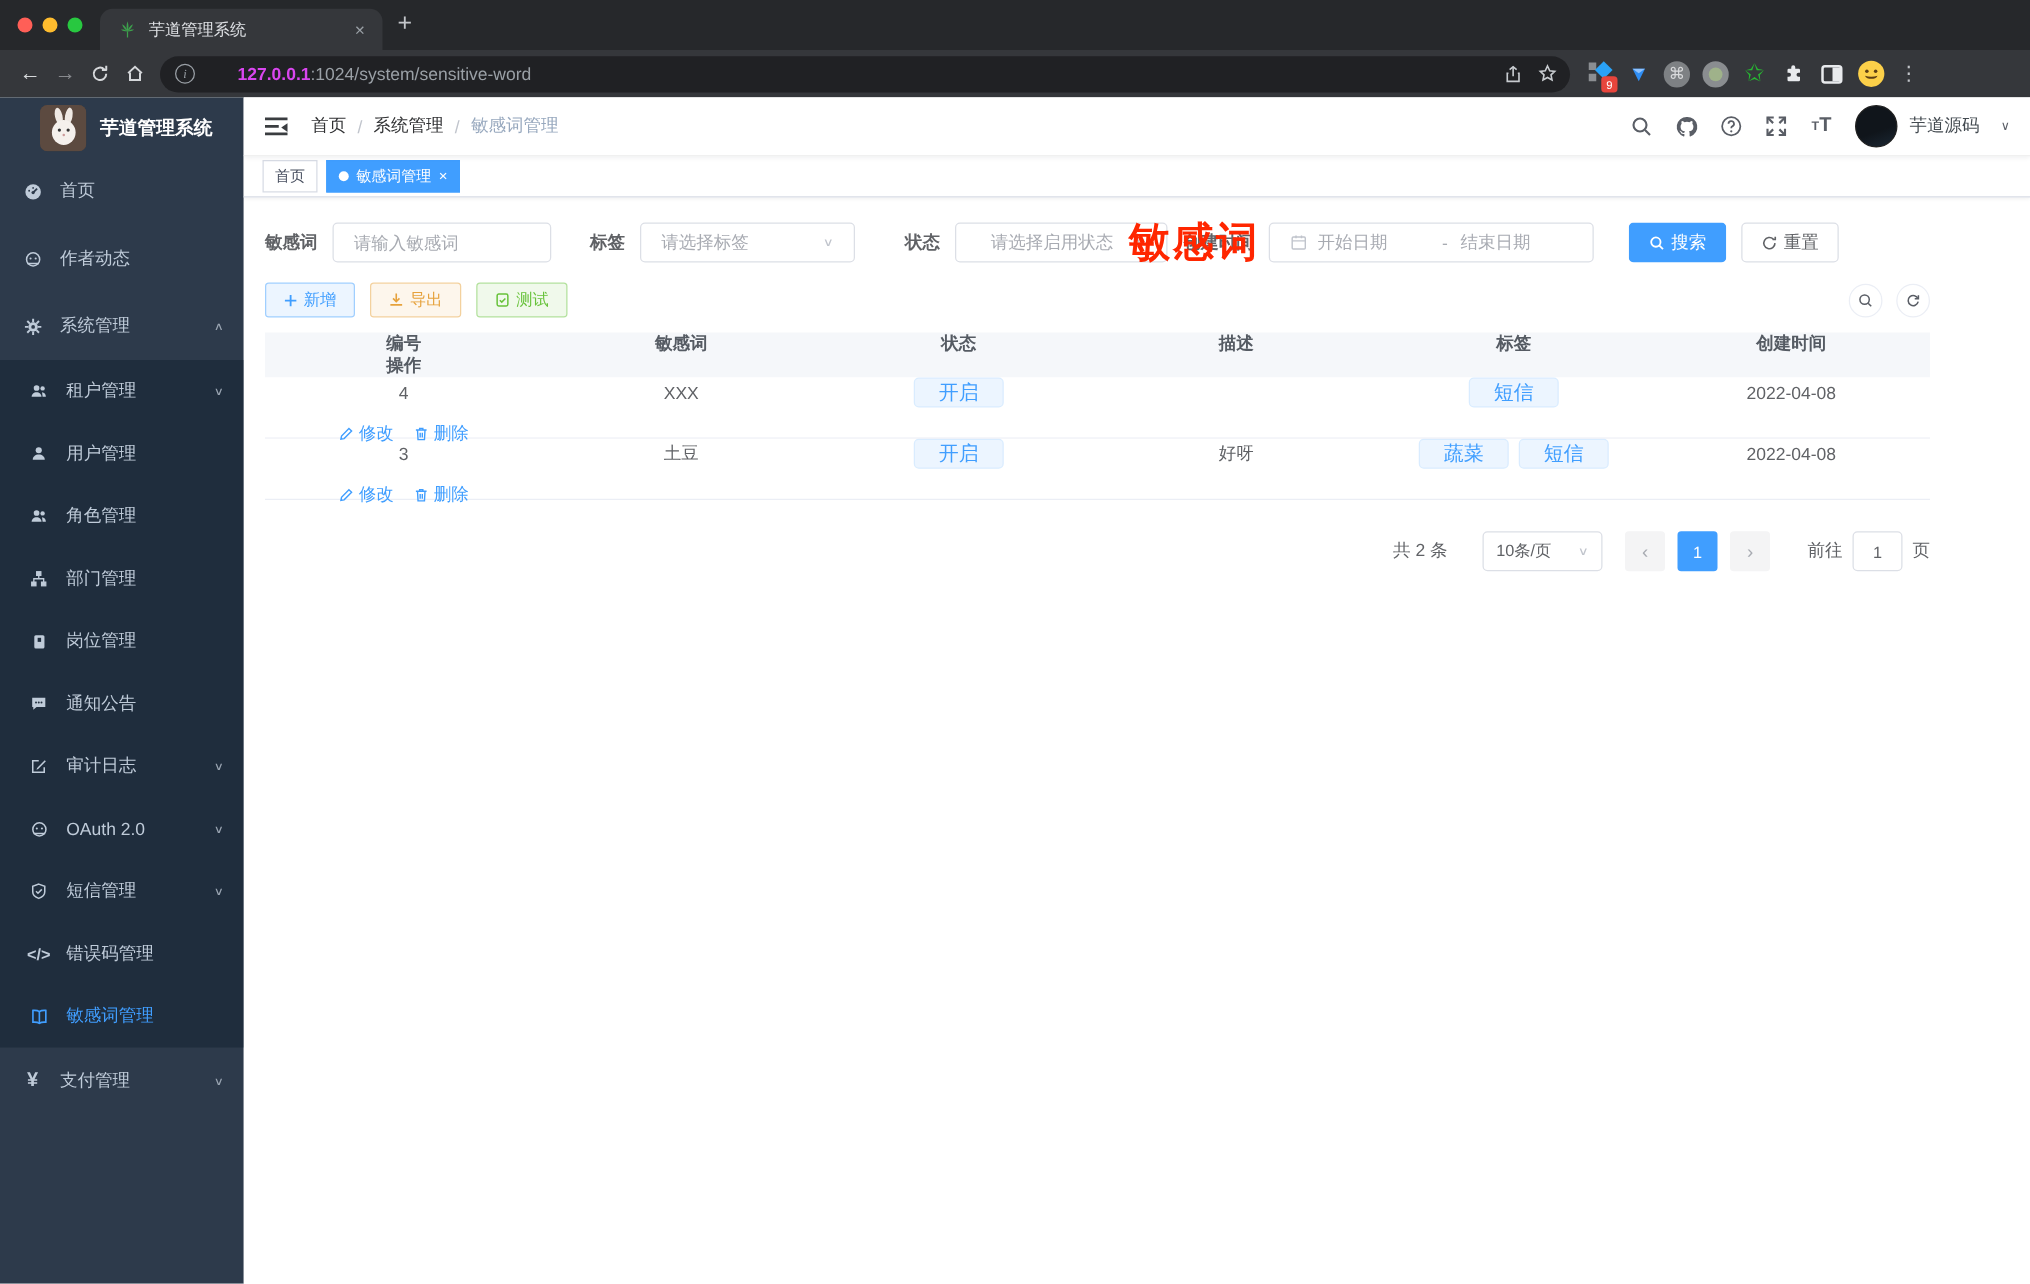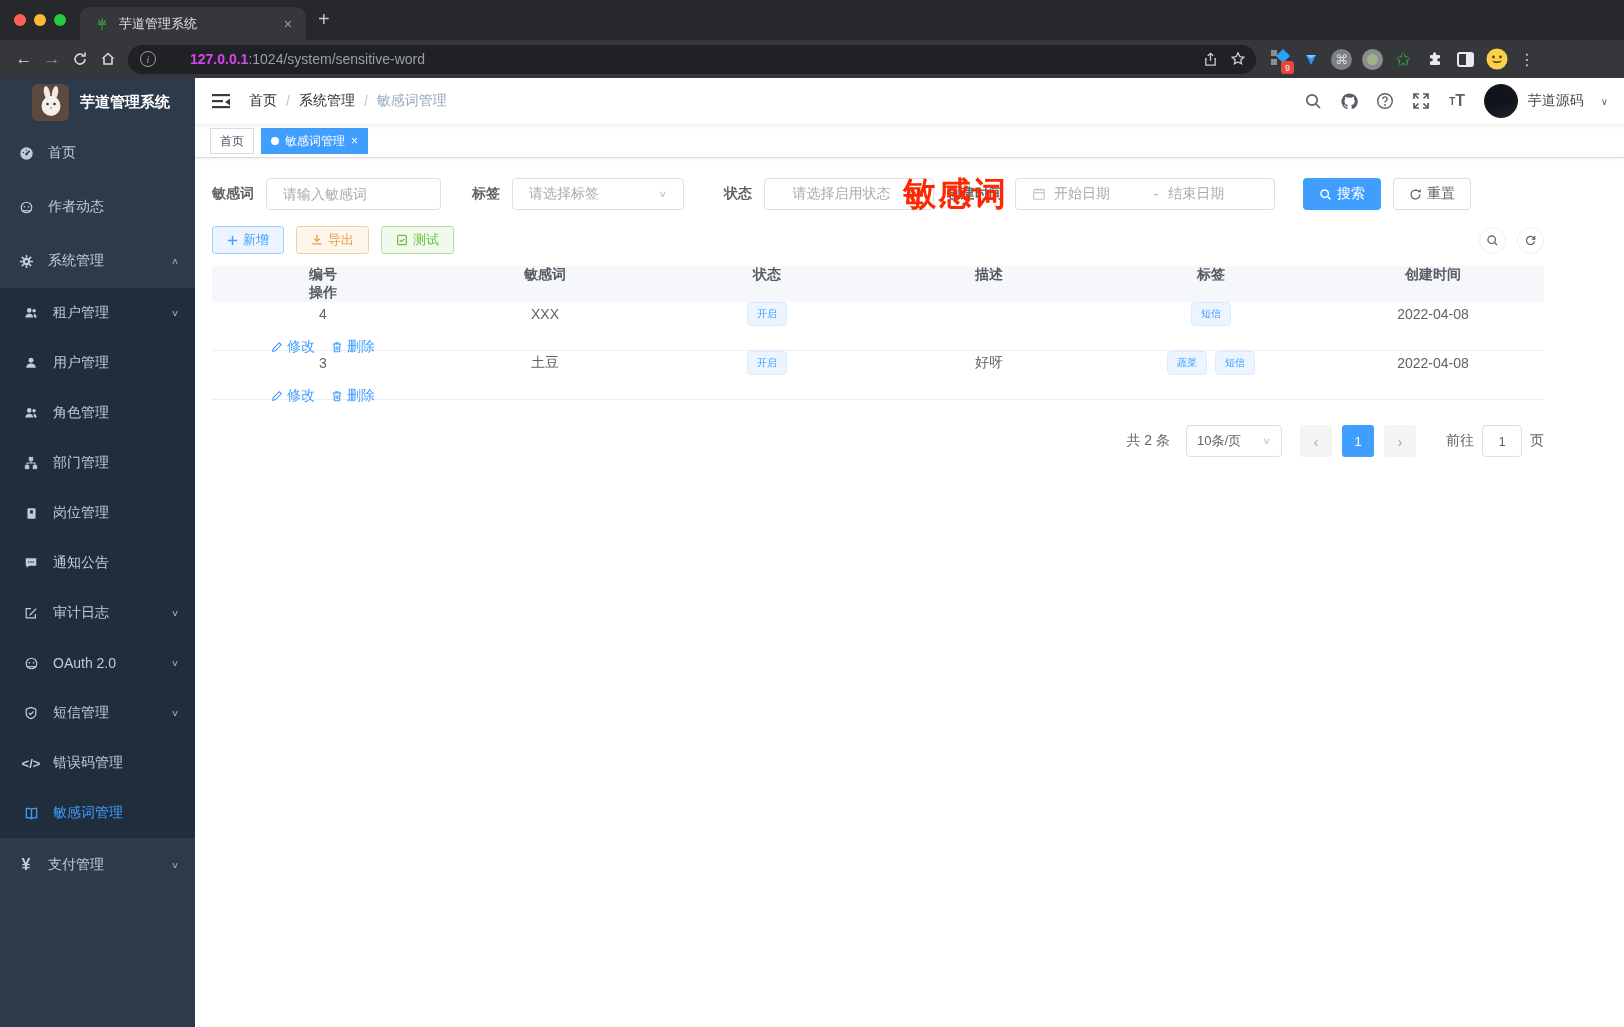--- a/index.html
+++ b/index.html
@@ -93,26 +93,26 @@
   .b-add { background:#ecf5ff; border-color:#a0cfff; color:#409eff; }
   .b-exp { background:#fdf6ec; border-color:#f3d19e; color:#e6a23c; }
   .b-test { background:#f0f9eb; border-color:#b3e19d; color:#67c23a; }
   .tools { margin-left:auto; display:flex; gap:11px; }
   .tool-c { width:27px; height:27px; border-radius:50%; border:1px solid #ebeef5; background:#fff; color:#5a5e66; display:flex; align-items:center; justify-content:center; cursor:pointer; }
 
   .table { width:100%; font-size:14px; color:#606266; }
   .t-head,.t-row { display:grid; grid-template-columns:repeat(6,1fr); align-items:center; text-align:center; }
   .t-head { background:#f5f7fa; height:36px; font-weight:700; color:#555b63; }
   .t-row { height:49px; border-bottom:1px solid #ebeef5; background:#fff; }
-  .tagc { display:inline-flex; align-items:center; height:24px; padding:0 9px; background:#ecf5ff; border:1px solid #d9ecff; border-radius:4px; color:#409eff; font-size:10px; margin:0 4px; }
+  .tagc { display:inline-flex; align-items:center; height:24px; padding:0 19px; background:#ecf5ff; border:1px solid #d9ecff; border-radius:4px; color:#409eff; font-size:16px; margin:0 4px; }
   .op { color:#409eff; display:inline-flex; align-items:center; gap:4px; cursor:pointer;margin-top:12px; }
   .op + .op { margin-left:12px; }
 
   .pager { display:flex; align-items:center; justify-content:flex-end; margin-top:25px; font-size:14px; color:#606266; gap:0; }
-  .pg-total { margin-right:16px; }
+  .pg-total { margin-right:28px; }
   .pg-size { width:96px; height:32px; border:1px solid #dcdfe6; border-radius:4px; display:flex; align-items:center; padding:0 10px; font-size:13px; color:#606266; }
   .pg-arrow { width:32px; height:32px; border-radius:3px; background:#f4f4f5; color:#a8abb2; display:flex; align-items:center; justify-content:center; font-size:15px; margin-left:18px; cursor:pointer; }
   .pg-arrow.nx { margin-left:10px; }
   .pg-page { width:32px; height:32px; border-radius:3px; background:#409eff; color:#fff; display:flex; align-items:center; justify-content:center; font-size:13px; margin-left:10px; cursor:pointer; }
   .pg-goto { margin-left:30px; }
   .pg-input { width:40px; height:32px; border:1px solid #dcdfe6; border-radius:4px; text-align:center; font-size:13px; color:#606266; margin:0 8px; outline:none; font-family:inherit; }
   .pg-unit { }
   svg { display:block; }
 </style>
 </head>

